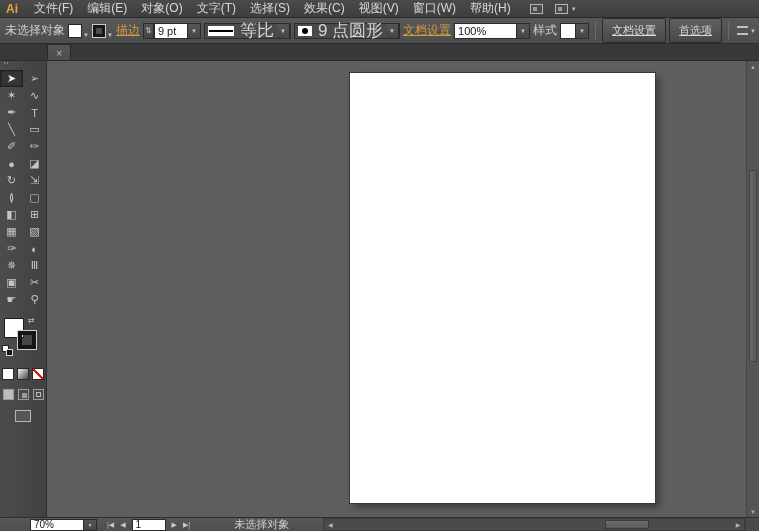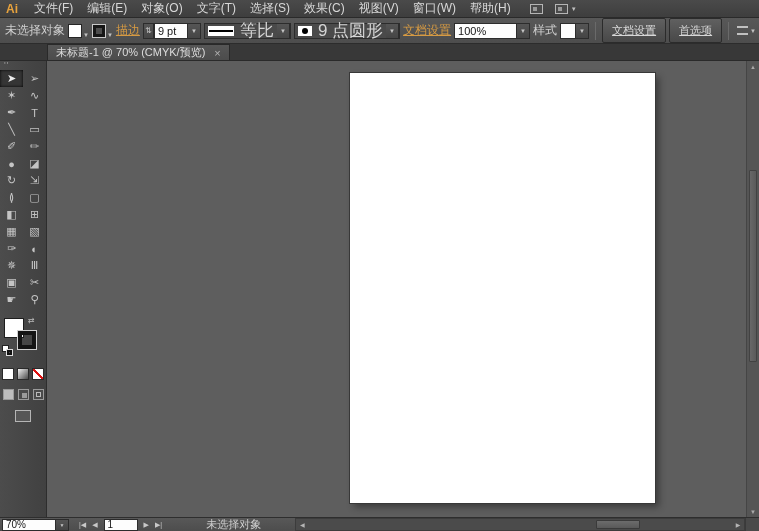--- a/index.html
+++ b/index.html
@@ -73,21 +73,21 @@
   .vthumb{position:absolute;left:2px;right:2px;top:24%;height:42%;background:linear-gradient(to right,#686868,#5a5a5a);border:1px solid #424242;border-radius:1px;}
   .varrow{position:absolute;left:0;width:12px;height:11px;font-size:6px;color:#aaa;display:flex;align-items:center;justify-content:center;}
   .varrow.up{top:0;}.varrow.down{bottom:0;}
 
   
   .statusbar{height:14px;background:linear-gradient(#585858,#4d4d4d);border-top:1px solid #2e2e2e;display:flex;align-items:center;font-size:11px;color:#d0d0d0;padding-left:2px;}
   .sb-field{background:#fdfdfd;color:#151515;border:1px solid #2c2c2c;height:12px;font-size:10px;display:flex;align-items:center;padding:0 3px;}
   .z-field{width:54px;}
   .a-field{width:34px;margin:0 2px;}
   .sb-dd{width:13px;height:12px;background:linear-gradient(#555,#454545);border:1px solid #2c2c2c;border-left:none;font-size:5px;color:#c5c5c5;display:flex;align-items:center;justify-content:center;}
-  .sb-zoom{display:flex;}
+  .sb-zoom{display:flex;margin-left:28px;}
   .sb-nav{display:flex;align-items:center;margin-left:8px;gap:2px;}
   .nav-btn{font-size:7px;color:#c8c8c8;padding:0 2px;}
   .sb-status{margin-left:42px;}
   .hscroll{flex:1;display:flex;align-items:center;height:13px;margin-left:34px;position:relative;background:#4b4b4b;border:1px solid #3c3c3c;}
   .h-arrow{width:12px;font-size:6px;color:#b5b5b5;text-align:center;}
   .h-track{flex:1;height:100%;position:relative;}
   .h-thumb{position:absolute;top:1px;bottom:1px;left:68%;width:44px;background:linear-gradient(#6c6c6c,#595959);border:1px solid #3a3a3a;border-radius:1px;}
   .sb-corner{width:14px;height:13px;background:#4a4a4a;border-left:1px solid #3a3a3a;}
 </style>
 </head>
@@ -156,21 +156,20 @@
     <div class="bar-btn">首选项</div>
     <div class="vsep"></div>
     <div class="panel-menu">
       <div class="lines-icon"></div>
       <span class="tiny-arrow">▼</span>
     </div>
   </div>
 
   <div class="tabbar">
     <div class="tab">
-      <span>未标题-1 @ 70% (CMYK/预览)</span>
       <span class="tab-close">×</span>
     </div>
   </div>
 
   <div class="main">
 
     <div class="toolbar">
       <div class="tb-handle">''</div>
       <div class="tools">
         <div class="tool active">

